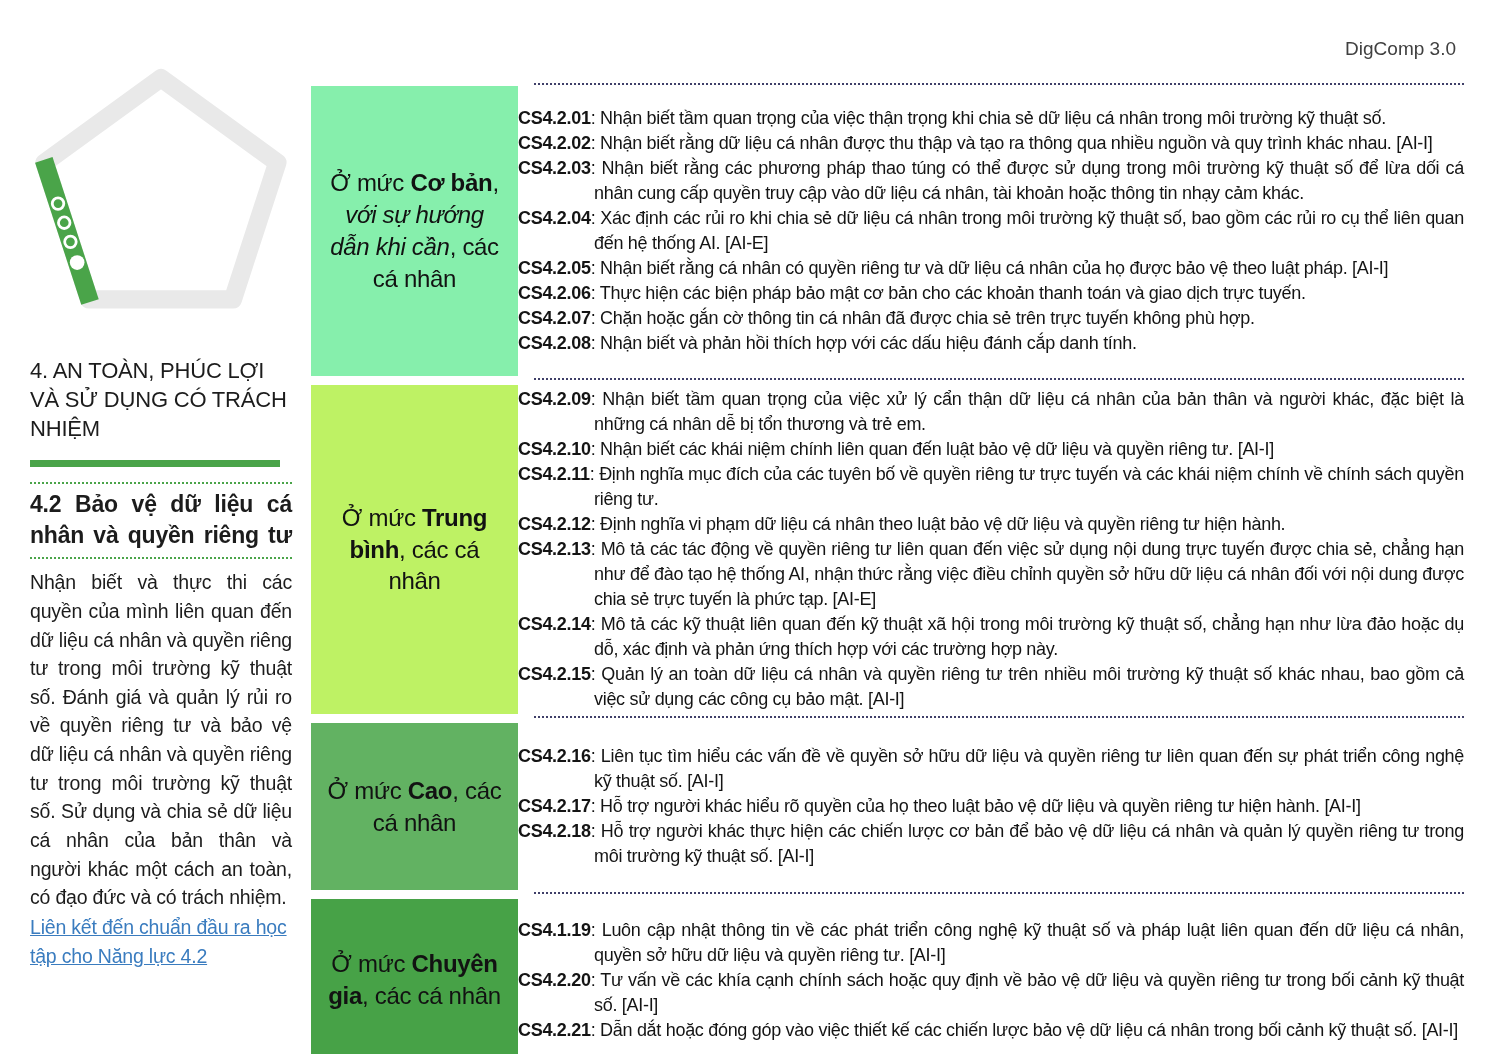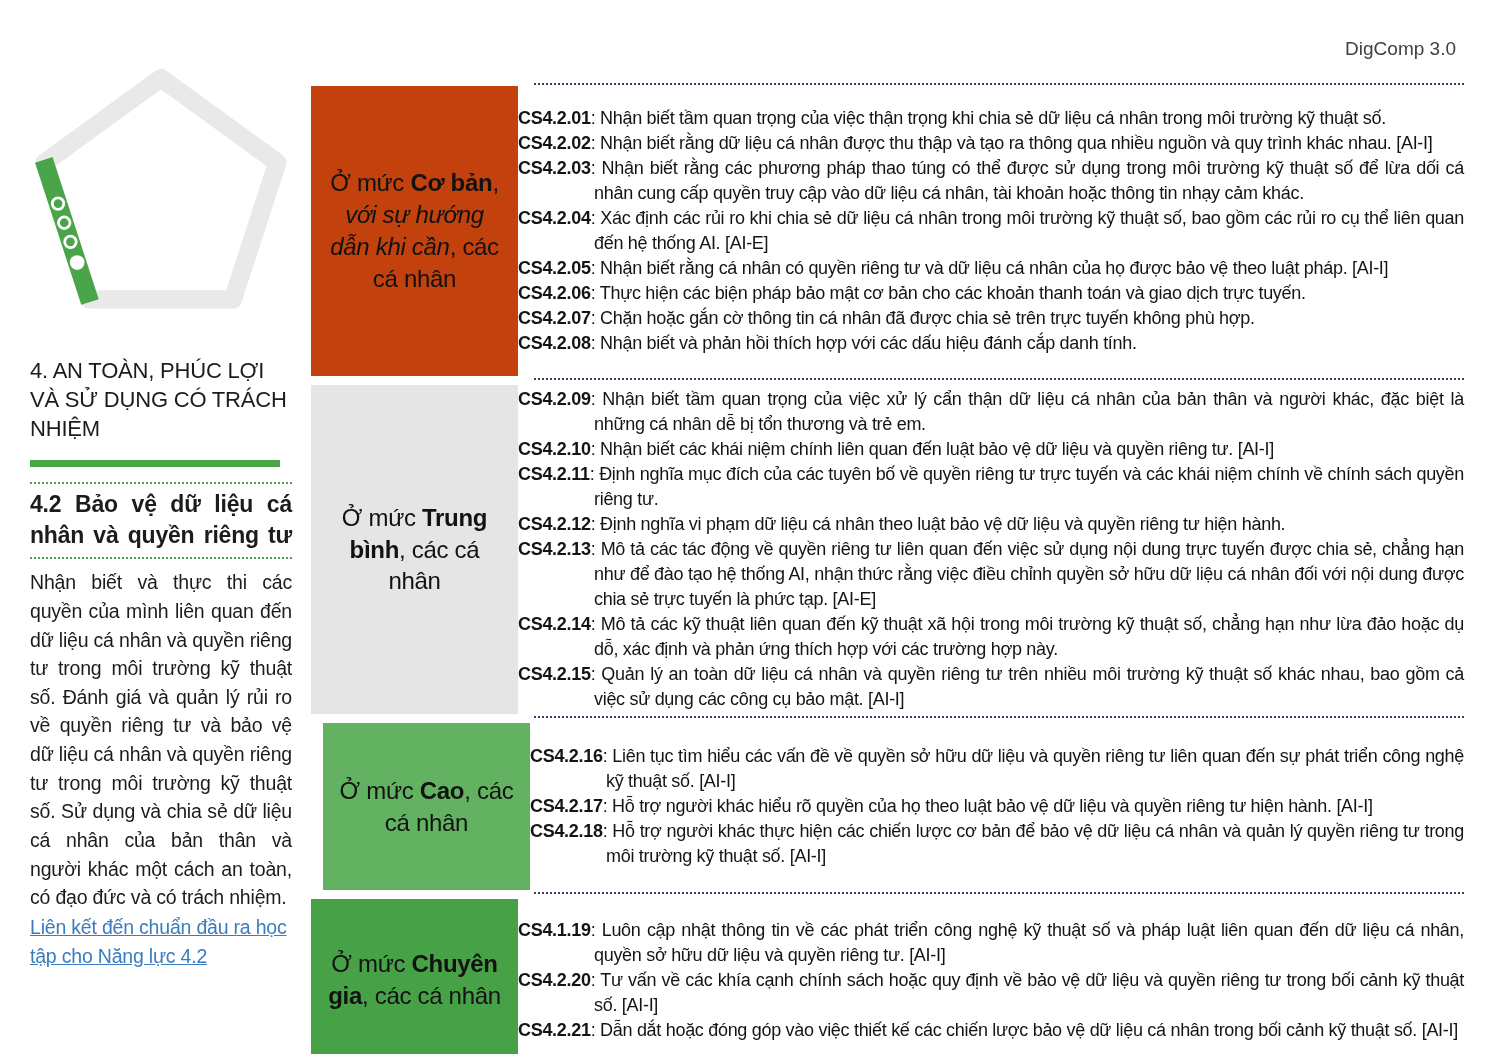--- a/index.html
+++ b/index.html
@@ -55,21 +55,21 @@
     border-top:2px dotted var(--dot);
   }
   .level-box{
     width:207px;flex:0 0 207px;
     display:flex;align-items:center;justify-content:center;
     text-align:center;font-size:24px;line-height:1.33;color:#121212;
     padding:10px 12px;letter-spacing:-0.3px;
   }
   .row:nth-child(1) .level-box{min-height:290px;}
   .row:nth-child(2) .level-box{min-height:304px;}
-  .row:nth-child(3) .level-box{min-height:167px;margin-left:12px;}
+  .row:nth-child(3) .level-box{min-height:167px;}
   .row:nth-child(4) .level-box{min-height:162px;}
   .items{
     flex:1;
     display:flex;flex-direction:column;justify-content:center;
     padding:2px 0;
   }
   .item{
     font-size:18px;line-height:25px;letter-spacing:-0.3px;
     padding-left:76px;text-indent:-76px;text-align:justify;color:#141414;
   }
@@ -96,21 +96,21 @@
     </div>
     <h1 class="area-title">4. AN TOÀN, PHÚC LỢI VÀ SỬ DỤNG CÓ TRÁCH NHIỆM</h1>
     <div class="green-rule"></div>
     <h2 class="comp-title">4.2 Bảo vệ dữ liệu cá nhân và quyền riêng tư</h2>
     <p class="comp-desc">Nhận biết và thực thi các quyền của mình liên quan đến dữ liệu cá nhân và quyền riêng tư trong môi trường kỹ thuật số. Đánh giá và quản lý rủi ro về quyền riêng tư và bảo vệ dữ liệu cá nhân và quyền riêng tư trong môi trường kỹ thuật số. Sử dụng và chia sẻ dữ liệu cá nhân của bản thân và người khác một cách an toàn, có đạo đức và có trách nhiệm.</p>
     <a class="link">Liên kết đến chuẩn đầu ra học tập cho Năng lực 4.2</a>
   </aside>
 
   <main class="main" id="levels-main">
   <section class="row">
-    <div class="level-box" style="background: #c2410c;">
+    <div class="level-box" style="background: #86efac;">
       <span class="lvl-text"><span>Ở mức </span><b>Cơ bản</b><span>, </span><i>với sự hướng dẫn khi cần</i><span>, các cá nhân</span></span>
     </div>
     <div class="items">
   <div class="item"><b class="code">CS4.2.01</b><span class="sep">: </span><span class="txt">Nhận biết tầm quan trọng của việc thận trọng khi chia sẻ dữ liệu cá nhân trong môi trường kỹ thuật số.</span></div>
 
   <div class="item"><b class="code">CS4.2.02</b><span class="sep">: </span><span class="txt">Nhận biết rằng dữ liệu cá nhân được thu thập và tạo ra thông qua nhiều nguồn và quy trình khác nhau.</span><span class="tag"><span class="tago"> [</span><b class="tagv">AI-I</b><span class="tagc">]</span></span></div>
 
   <div class="item"><b class="code">CS4.2.03</b><span class="sep">: </span><span class="txt">Nhận biết rằng các phương pháp thao túng có thể được sử dụng trong môi trường kỹ thuật số để lừa dối cá nhân cung cấp quyền truy cập vào dữ liệu cá nhân, tài khoản hoặc thông tin nhạy cảm khác.</span></div>
 
   <div class="item"><b class="code">CS4.2.04</b><span class="sep">: </span><span class="txt">Xác định các rủi ro khi chia sẻ dữ liệu cá nhân trong môi trường kỹ thuật số, bao gồm các rủi ro cụ thể liên quan đến hệ thống AI.</span><span class="tag"><span class="tago"> [</span><b class="tagv">AI-E</b><span class="tagc">]</span></span></div>
@@ -119,21 +119,21 @@
 
   <div class="item"><b class="code">CS4.2.06</b><span class="sep">: </span><span class="txt">Thực hiện các biện pháp bảo mật cơ bản cho các khoản thanh toán và giao dịch trực tuyến.</span></div>
 
   <div class="item"><b class="code">CS4.2.07</b><span class="sep">: </span><span class="txt">Chặn hoặc gắn cờ thông tin cá nhân đã được chia sẻ trên trực tuyến không phù hợp.</span></div>
 
   <div class="item"><b class="code">CS4.2.08</b><span class="sep">: </span><span class="txt">Nhận biết và phản hồi thích hợp với các dấu hiệu đánh cắp danh tính.</span></div>
 </div>
   </section>
 
   <section class="row">
-    <div class="level-box" style="background: #e5e5e5;">
+    <div class="level-box" style="background: #bef264;">
       <span class="lvl-text"><span>Ở mức </span><b>Trung bình</b><span>, các cá nhân</span></span>
     </div>
     <div class="items">
   <div class="item"><b class="code">CS4.2.09</b><span class="sep">: </span><span class="txt">Nhận biết tầm quan trọng của việc xử lý cẩn thận dữ liệu cá nhân của bản thân và người khác, đặc biệt là những cá nhân dễ bị tổn thương và trẻ em.</span></div>
 
   <div class="item"><b class="code">CS4.2.10</b><span class="sep">: </span><span class="txt">Nhận biết các khái niệm chính liên quan đến luật bảo vệ dữ liệu và quyền riêng tư.</span><span class="tag"><span class="tago"> [</span><b class="tagv">AI-I</b><span class="tagc">]</span></span></div>
 
   <div class="item"><b class="code">CS4.2.11</b><span class="sep">: </span><span class="txt">Định nghĩa mục đích của các tuyên bố về quyền riêng tư trực tuyến và các khái niệm chính về chính sách quyền riêng tư.</span></div>
 
   <div class="item"><b class="code">CS4.2.12</b><span class="sep">: </span><span class="txt">Định nghĩa vi phạm dữ liệu cá nhân theo luật bảo vệ dữ liệu và quyền riêng tư hiện hành.</span></div>

